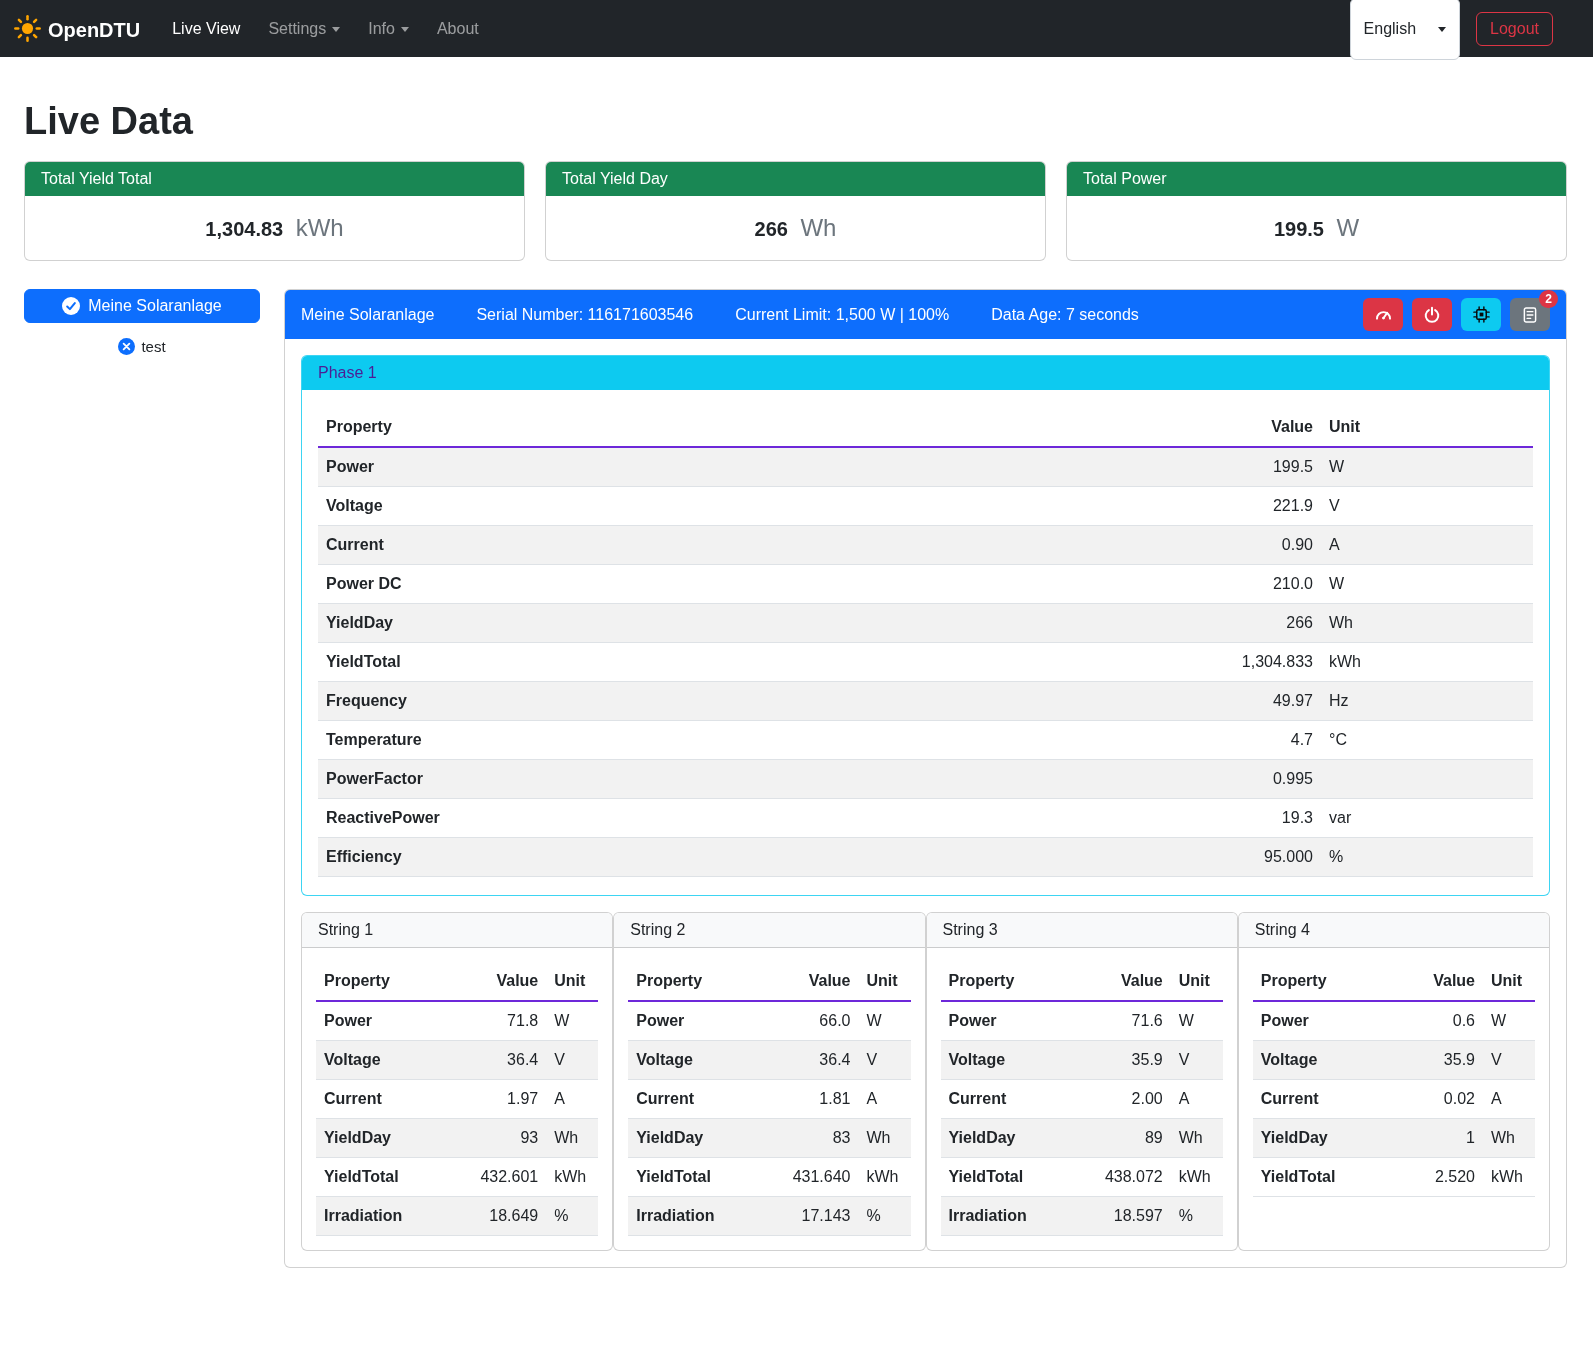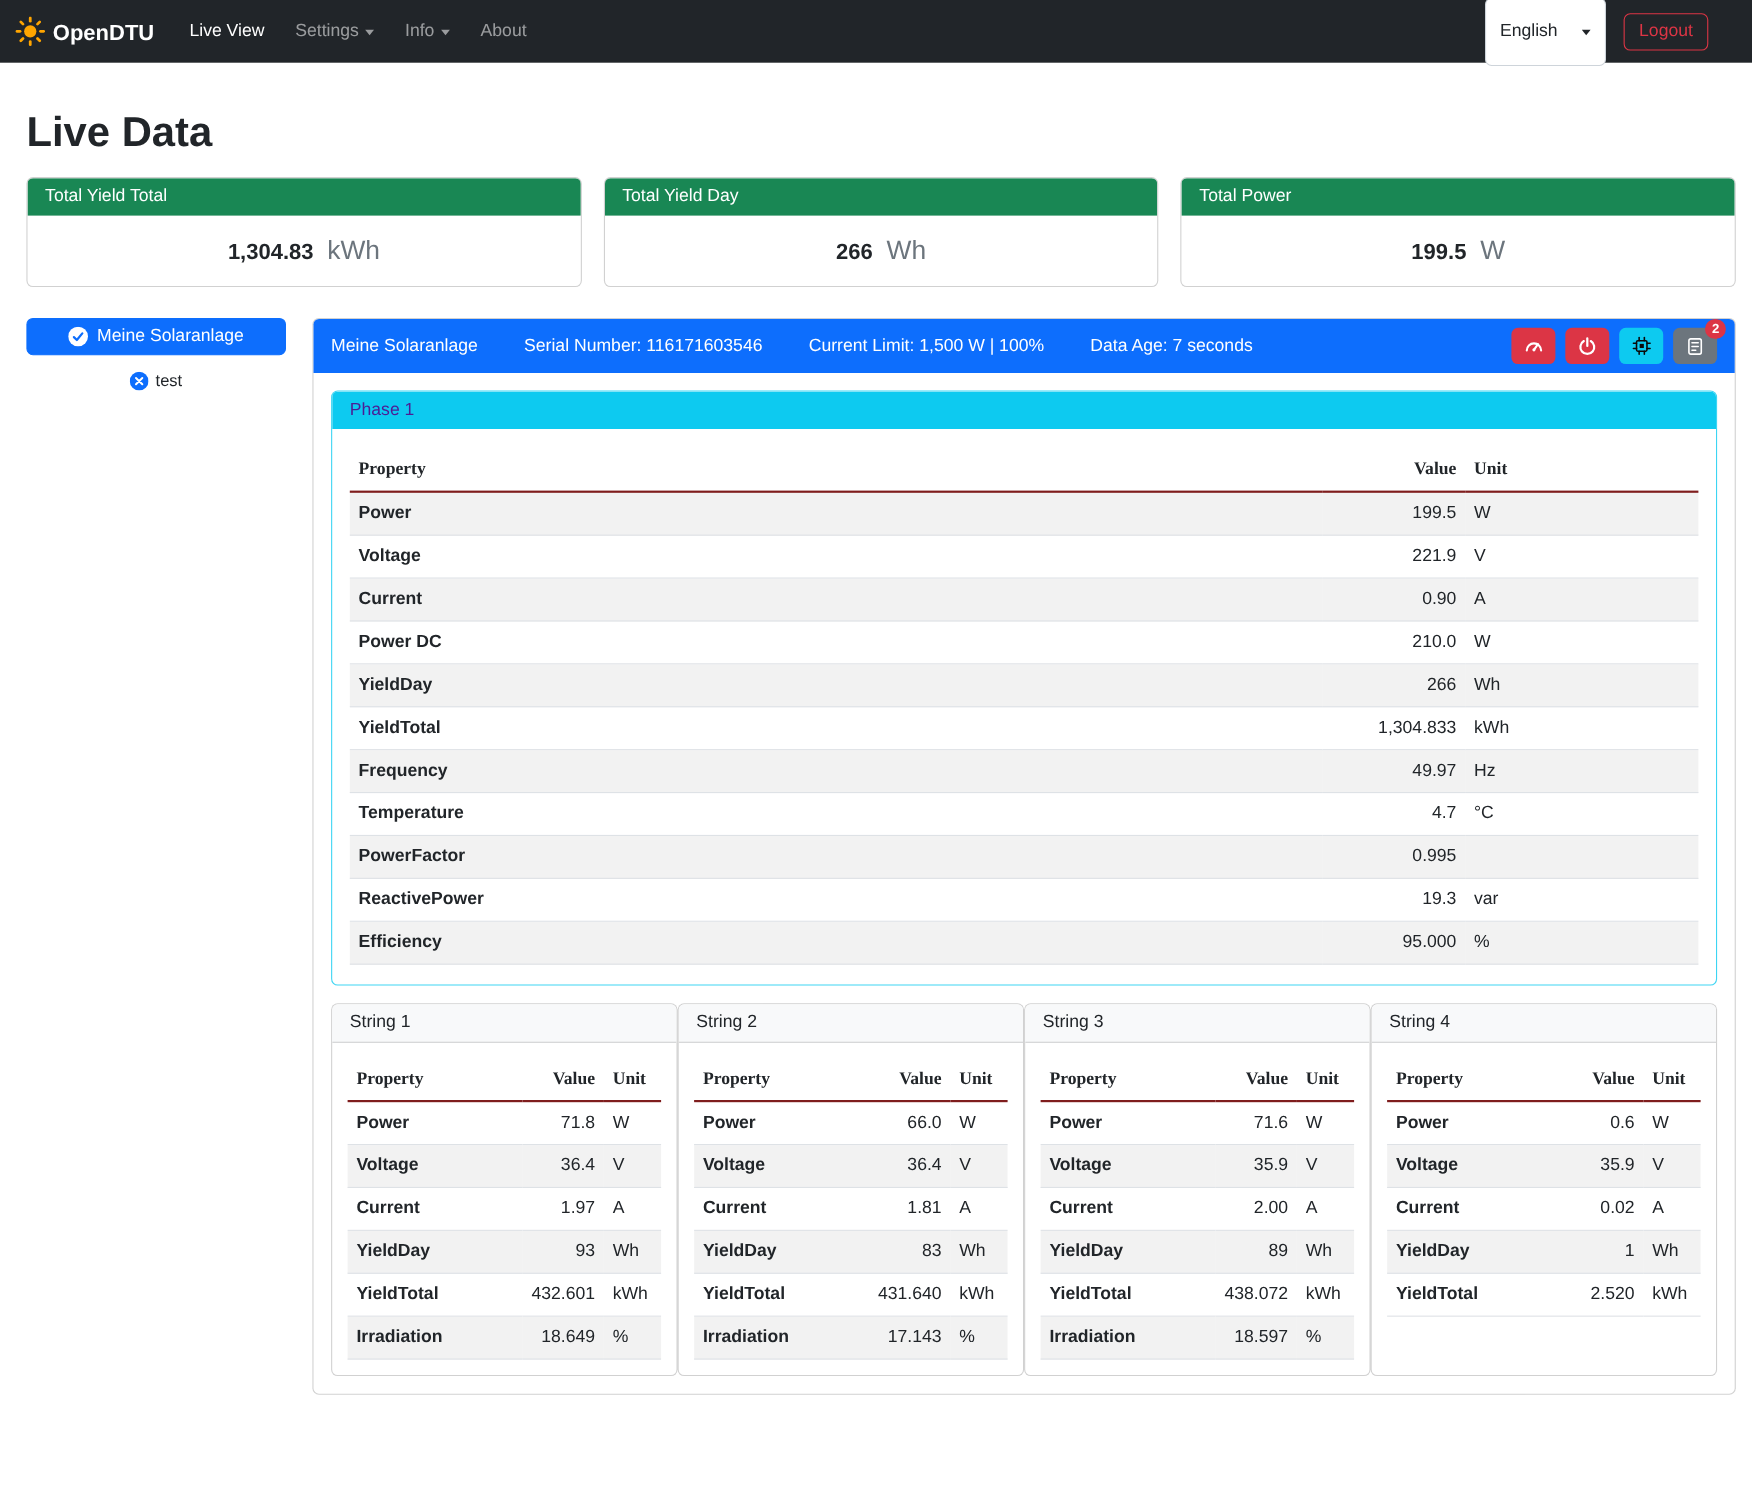--- a/index.html
+++ b/index.html
@@ -28,21 +28,21 @@
          margin-top:2px;}
   .spacer{flex:1;}
   .lang-select{background:#fff;border:1px solid #ced4da;border-radius:6px;
                padding:21px 13px;font-size:16px;color:var(--text);display:flex;
                align-items:center;gap:22px;margin-right:16px;}
   .lang-select .caret{border-top-color:#212529;}
   .logout-btn{background:transparent;border:1px solid var(--danger);
               color:var(--danger);border-radius:6px;padding:7px 13px;font-size:16px;}
 
   
-  .page{padding:0 15px 26px 24px;margin-top:43px;}
+  .page{padding:0 26px 26px 24px;margin-top:43px;}
   h1{font-size:38px;font-weight:700;margin:22px 0 18px;}
 
   
   .cards-row{display:grid;grid-template-columns:repeat(3,1fr);gap:20px;margin-bottom:28px;}
   .card{background:#fff;border:1px solid var(--card-border);border-radius:6px;overflow:hidden;}
   .summary .card-header{background:var(--success);color:#fff;padding:8px 16px;font-size:16px;}
   .summary .card-body{padding:18px 16px;text-align:center;}
   .summary .value{font-size:20px;font-weight:700;color:var(--text);}
   .summary .unit{font-size:24px;color:var(--muted);margin-left:8px;}
 
@@ -72,21 +72,21 @@
 
   
   .phase-card{border:1px solid rgba(13,202,240,.8);margin-bottom:16px;}
   .phase-card .card-header{background:var(--info);color:#4c1d95;padding:8px 16px;font-size:16px;}
   .phase-card .card-body{padding:18px 16px;}
 
   
   table{width:100%;border-collapse:collapse;font-size:16px;}
   th,td{padding:10px 8px;border-bottom:1px solid var(--border);text-align:left;
         vertical-align:middle;}
-  thead th{font-weight:700;border-bottom:2px solid #7f1d1d;font-family:Liberation Serif, serif;}
+  thead th{font-weight:700;border-bottom:2px solid #6d28d9;}
   tbody th{font-weight:700;}
   .text-end{text-align:right;}
   .phase-table .col-value{width:130px;}
   .phase-table .col-unit{width:212px;}
   .phase-table tbody tr:nth-of-type(odd){background:var(--stripe);}
   .string-table .col-value{width:74px;}
   .string-table .col-unit{width:52px;}
   .string-table tbody tr:nth-of-type(even){background:var(--stripe);}
 
   

